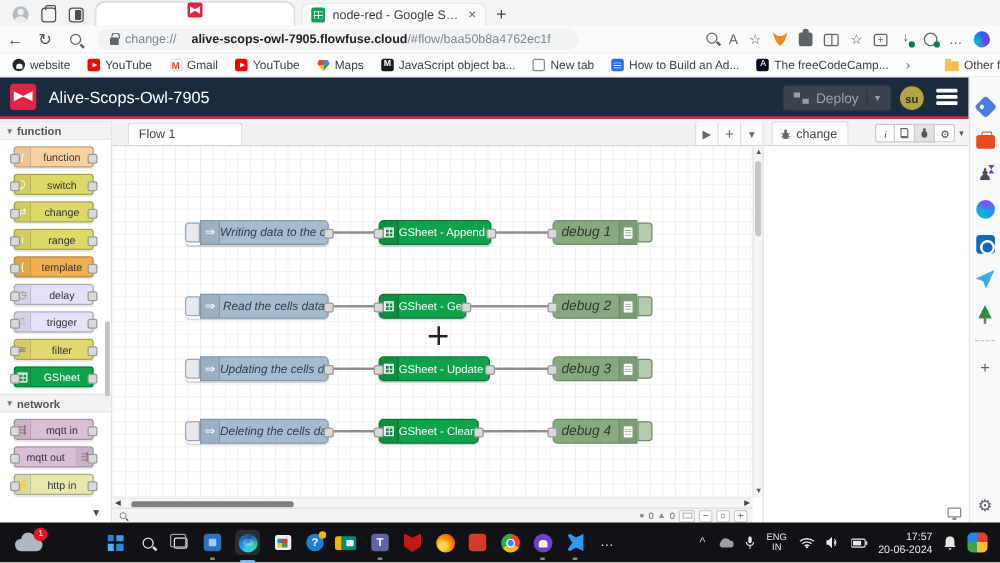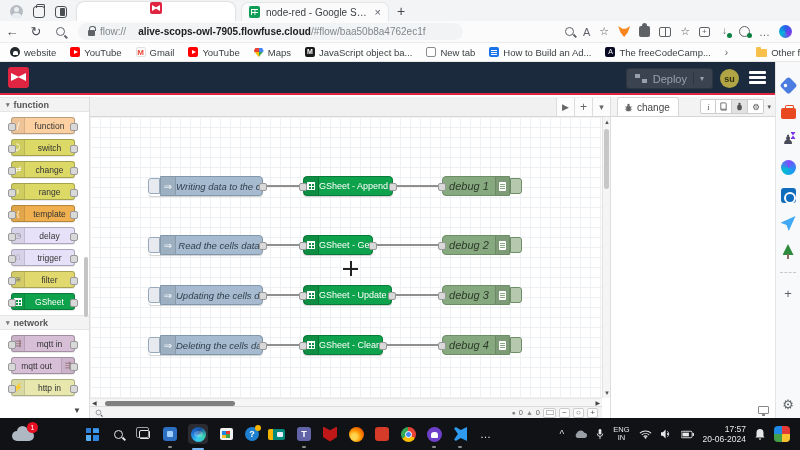--- a/index.html
+++ b/index.html
@@ -261,21 +261,21 @@
   </div>
   <span class="newtab-btn">+</span>
 </div>
 
 <div class="toolbar">
   <span class="nav-ic">←</span>
   <span class="nav-ic">↻</span>
   <span class="nav-ic"><span class="mag"></span></span>
   <div class="url-pill">
     <span class="lock-ic"></span>
-    <span class="url-text"><span>flow://</span><b>alive-scops-owl-7905.flowfuse.cloud</b><span>/#flow/baa50b8a4762ec1f</span></span>
+    <span class="url-text"><span>change://</span><b>alive-scops-owl-7905.flowfuse.cloud</b><span>/#flow/baa50b8a4762ec1f</span></span>
   </div>
   <div class="tb-right">
     <span class="tb-g"><span class="mag"></span></span>
     <span class="tb-g">A</span>
     <span class="tb-g">☆</span>
     <span class="fox-ic"></span>
     <span class="ext-ic"></span>
     <span class="split-ic"></span>
     <span class="favlist-ic">☆</span>
     <span class="coll-ic"></span>
@@ -328,20 +328,21 @@
   <span class="bm">
       <span class="folder-ic"></span>
       <span>Other favorites</span>
     </span>
 
 </div>
 
 <div class="nr-app">
   <div class="nr-header">
     <span class="ff-logo"></span>
+    <span class="nr-title">Alive-Scops-Owl-7905</span>
     <div class="deploy-btn">
       <span class="deploy-ic"></span>
       <span>Deploy</span>
       <span class="deploy-sep"></span>
       <span style="font-size:8px">▾</span>
     </div>
     <div class="nr-avatar">su</div>
     <div class="burger">
         <div></div>
         <div></div>
@@ -409,20 +410,21 @@
       <div class="p-node pn-http">
           <span class="nico" style="color:#887">⚡</span>
           <span class="nlab">http in</span>
         </div>
       <div class="p-scroll"></div>
       <div class="p-bottom-chev">▼</div>
     </div>
 
     <div class="canvas">
       <div class="flow-tabs">
+        <div class="flow-tab">Flow 1</div>
         <div class="ft-btns">
           <div class="ft-btn">▶</div>
           <div class="ft-btn" style="font-size:12px">+</div>
           <div class="ft-btn">▾</div>
         </div>
       </div>
 
       <div class="grid">
 
         <div class="frow r1" style="left:0;right:0">

